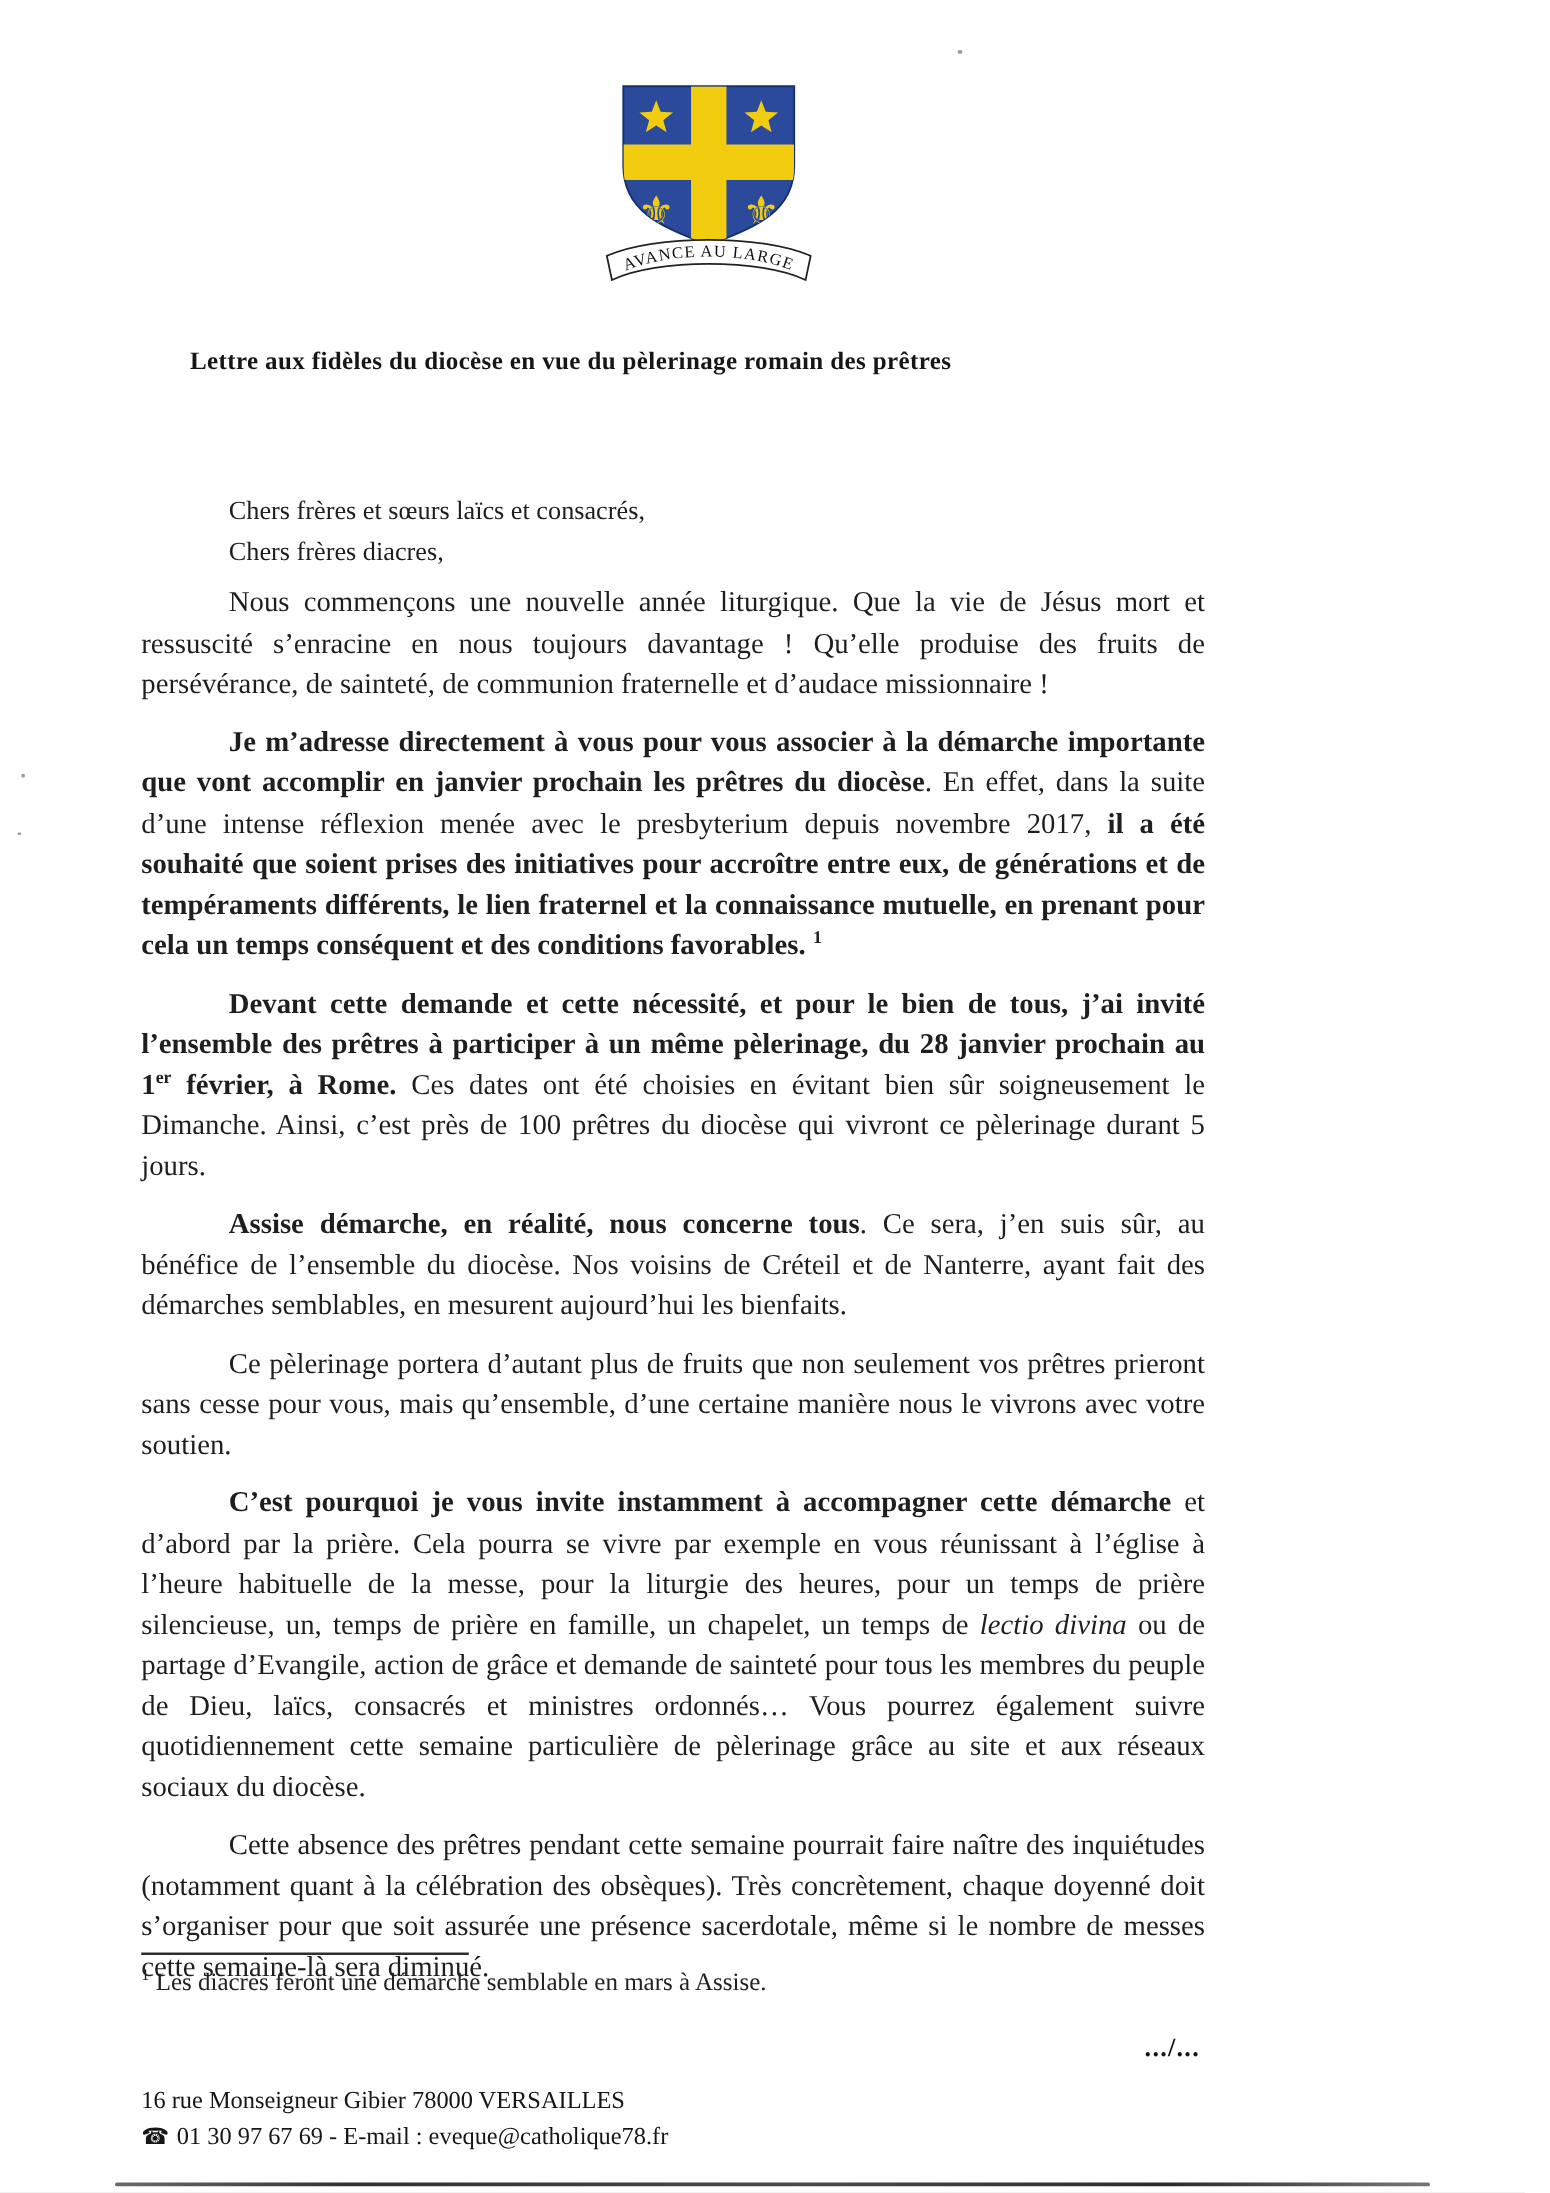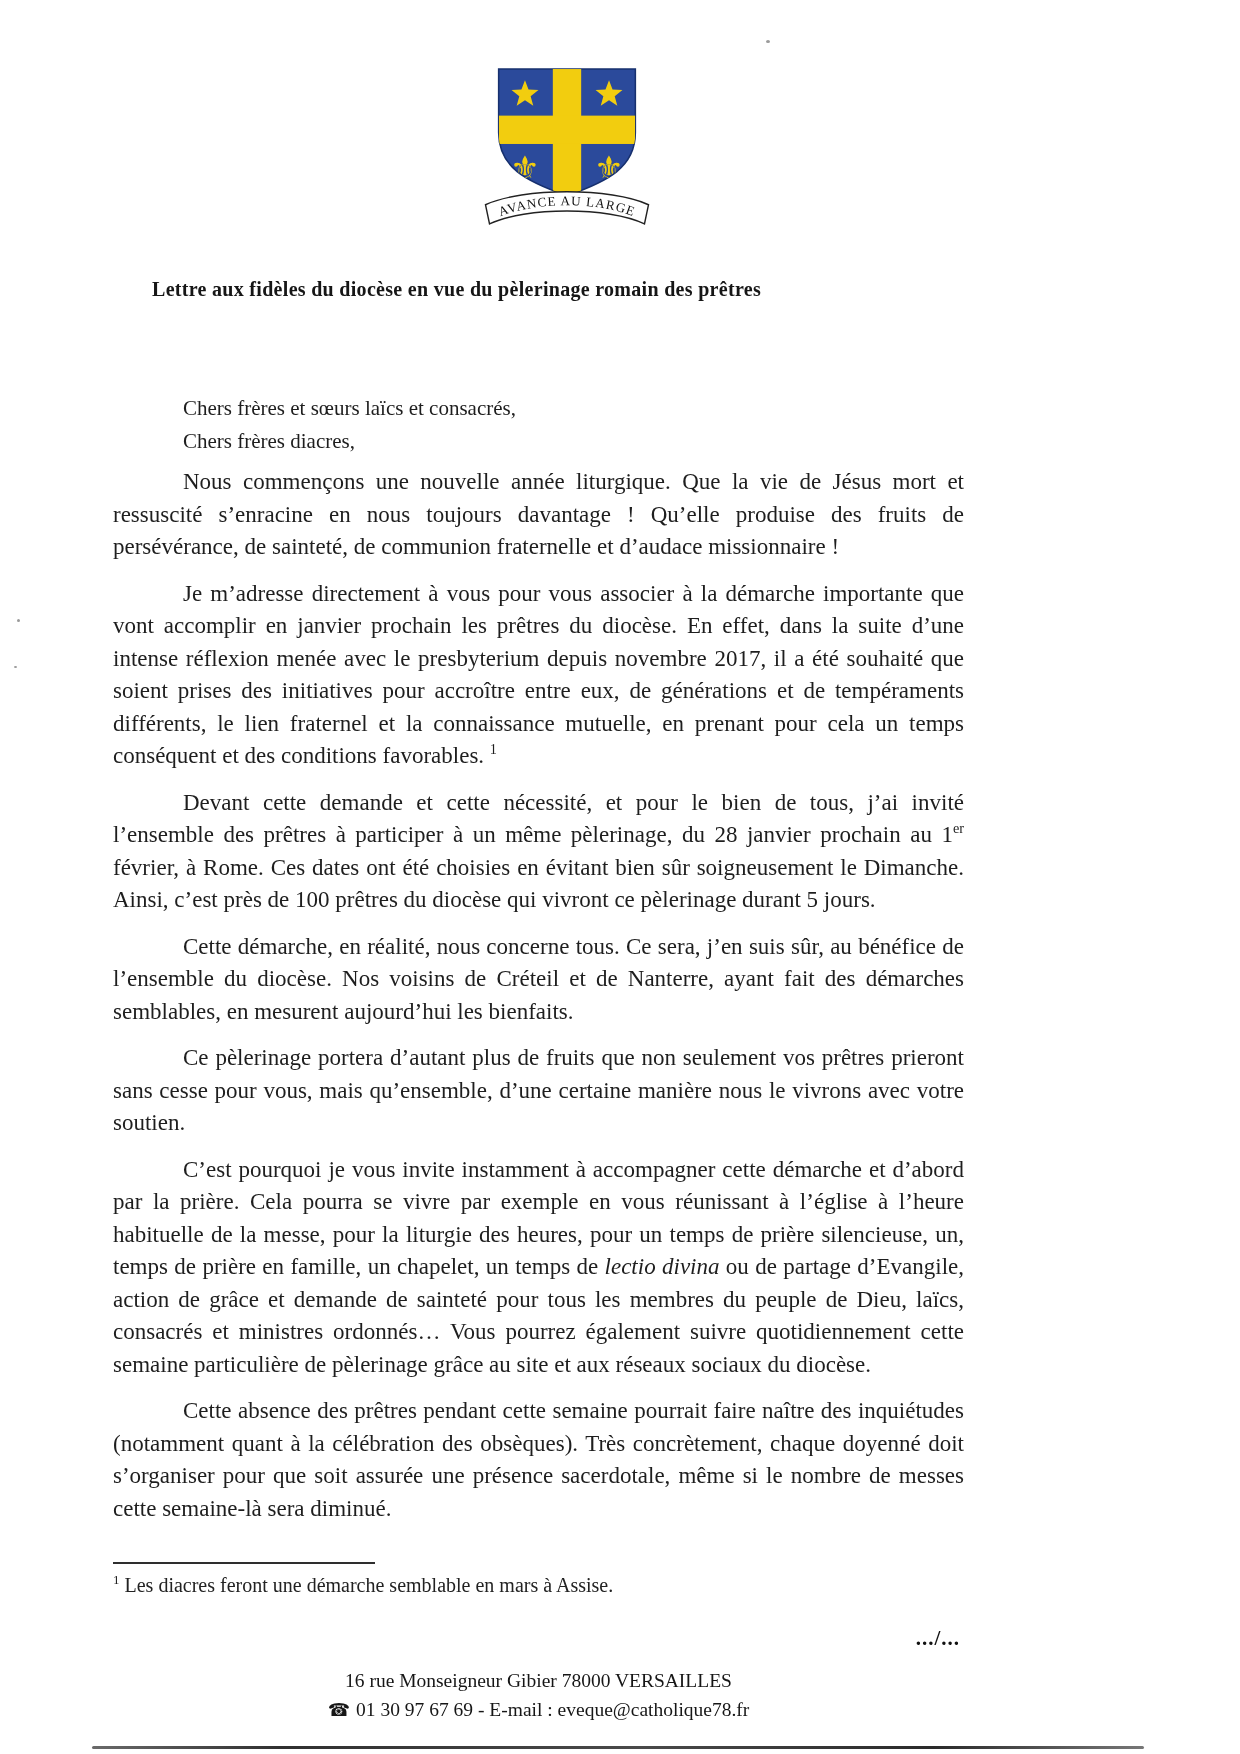--- a/index.html
+++ b/index.html
@@ -20,39 +20,39 @@
     margin:0; color:#161616;
   }
   .salutation { position:absolute; left:183px; top:392px; }
   .salutation p { margin:0; font-size:21px; line-height:33px; }
   .body-text { position:absolute; left:113px; top:466px; width:851px; }
   .body-text p {
     margin:0 0 14px 0;
     font-size:23px; line-height:32.5px;
     text-align:justify; text-indent:70px;
   }
-  .run-b { font-weight:normal; }
+  .run-b { font-weight:bold; }
   .run-i { font-style:italic; }
   .run-sup { vertical-align:super; font-size:0.62em; line-height:0; }
   .footnote-rule {
     position:absolute; left:113px; top:1562px; width:262px;
     border-top:2px solid #2e2e2e; height:0;
   }
   .footnote {
     position:absolute; left:113px; top:1572px; width:851px;
     font-size:20px; color:#222;
   }
   .footnote .fn-marker { vertical-align:super; font-size:0.65em; }
   .cont-mark {
     position:absolute; right:280px; top:1626px;
     font-size:21px; font-weight:bold; letter-spacing:1px; color:#111;
   }
   .footer {
     position:absolute; left:113px; top:1666px; width:851px;
-    text-align:center; color:#161616;
+    color:#161616;
   }
   .footer p { margin:0; font-size:19.5px; line-height:29px; }
   .tel-icon { font-family:"DejaVu Sans", sans-serif; font-size:18px; margin-right:6px; }
   .scan-line {
     position:absolute; left:92px; top:1746px; width:1052px; height:3px;
     background:linear-gradient(90deg,#6a6a6a 0%,#303030 18%,#4a4a4a 52%,#2b2b2b 80%,#777 100%);
     border-radius:2px;
   }
   .speck { position:absolute; background:#9a9a9a; border-radius:50%; }
   .speck.s1 { left:766px; top:40px; width:4px; height:3px; }
@@ -92,21 +92,21 @@
 
   <div class="salutation">
     <p>Chers frères et sœurs laïcs et consacrés,</p>
     <p>Chers frères diacres,</p>
   </div>
 
   <div class="body-text" id="paragraphs">
       <p><span>Nous commençons une nouvelle année liturgique. Que la vie de Jésus mort et ressuscité s’enracine en nous toujours davantage ! Qu’elle produise des fruits de persévérance, de sainteté, de communion fraternelle et d’audace missionnaire !</span></p>
       <p><span class="run-b">Je m’adresse directement à vous pour vous associer à la démarche importante que vont accomplir en janvier prochain les prêtres du diocèse</span><span>. En effet, dans la suite d’une intense réflexion menée avec le presbyterium depuis novembre 2017, </span><span class="run-b">il a été souhaité que soient prises des initiatives pour accroître entre eux, de générations et de tempéraments différents, le lien fraternel et la connaissance mutuelle, en prenant pour cela un temps conséquent et des conditions favorables. </span><span class="run-sup run-b">1</span></p>
       <p><span class="run-b">Devant cette demande et cette nécessité, et pour le bien de tous, j’ai invité l’ensemble des prêtres à participer à un même pèlerinage, du 28 janvier prochain au 1</span><span class="run-sup run-b">er</span><span class="run-b"> février, à Rome.</span><span> Ces dates ont été choisies en évitant bien sûr soigneusement le Dimanche. Ainsi, c’est près de 100 prêtres du diocèse qui vivront ce pèlerinage durant 5 jours.</span></p>
-      <p><span class="run-b">Cette démarche, en réalité, nous concerne tous</span><span>. Ce sera, j’en suis sûr, au bénéfice de l’ensemble du diocèse. Nos voisins de Créteil et de Nanterre, ayant fait des démarches semblables, en mesurent aujourd’hui les bienfaits.</span></p>
+      <p><span class="run-b">Assise démarche, en réalité, nous concerne tous</span><span>. Ce sera, j’en suis sûr, au bénéfice de l’ensemble du diocèse. Nos voisins de Créteil et de Nanterre, ayant fait des démarches semblables, en mesurent aujourd’hui les bienfaits.</span></p>
       <p><span>Ce pèlerinage portera d’autant plus de fruits que non seulement vos prêtres prieront sans cesse pour vous, mais qu’ensemble, d’une certaine manière nous le vivrons avec votre soutien.</span></p>
       <p><span class="run-b">C’est pourquoi je vous invite instamment à accompagner cette démarche</span><span> et d’abord par la prière. Cela pourra se vivre par exemple en vous réunissant à l’église à l’heure habituelle de la messe, pour la liturgie des heures, pour un temps de prière silencieuse, un, temps de prière en famille, un chapelet, un temps de </span><span class="run-i">lectio divina</span><span> ou de partage d’Evangile, action de grâce et demande de sainteté pour tous les membres du peuple de Dieu, laïcs, consacrés et ministres ordonnés… Vous pourrez également suivre quotidiennement cette semaine particulière de pèlerinage grâce au site et aux réseaux sociaux du diocèse.</span></p>
       <p><span>Cette absence des prêtres pendant cette semaine pourrait faire naître des inquiétudes (notamment quant à la célébration des obsèques). Très concrètement, chaque doyenné doit s’organiser pour que soit assurée une présence sacerdotale, même si le nombre de messes cette semaine-là sera diminué.</span></p>
     </div>
 
   <div class="footnote-rule"></div>
   <div class="footnote">
     <span class="fn-marker">1</span>
     <span>Les diacres feront une démarche semblable en mars à Assise.</span>
   </div>

